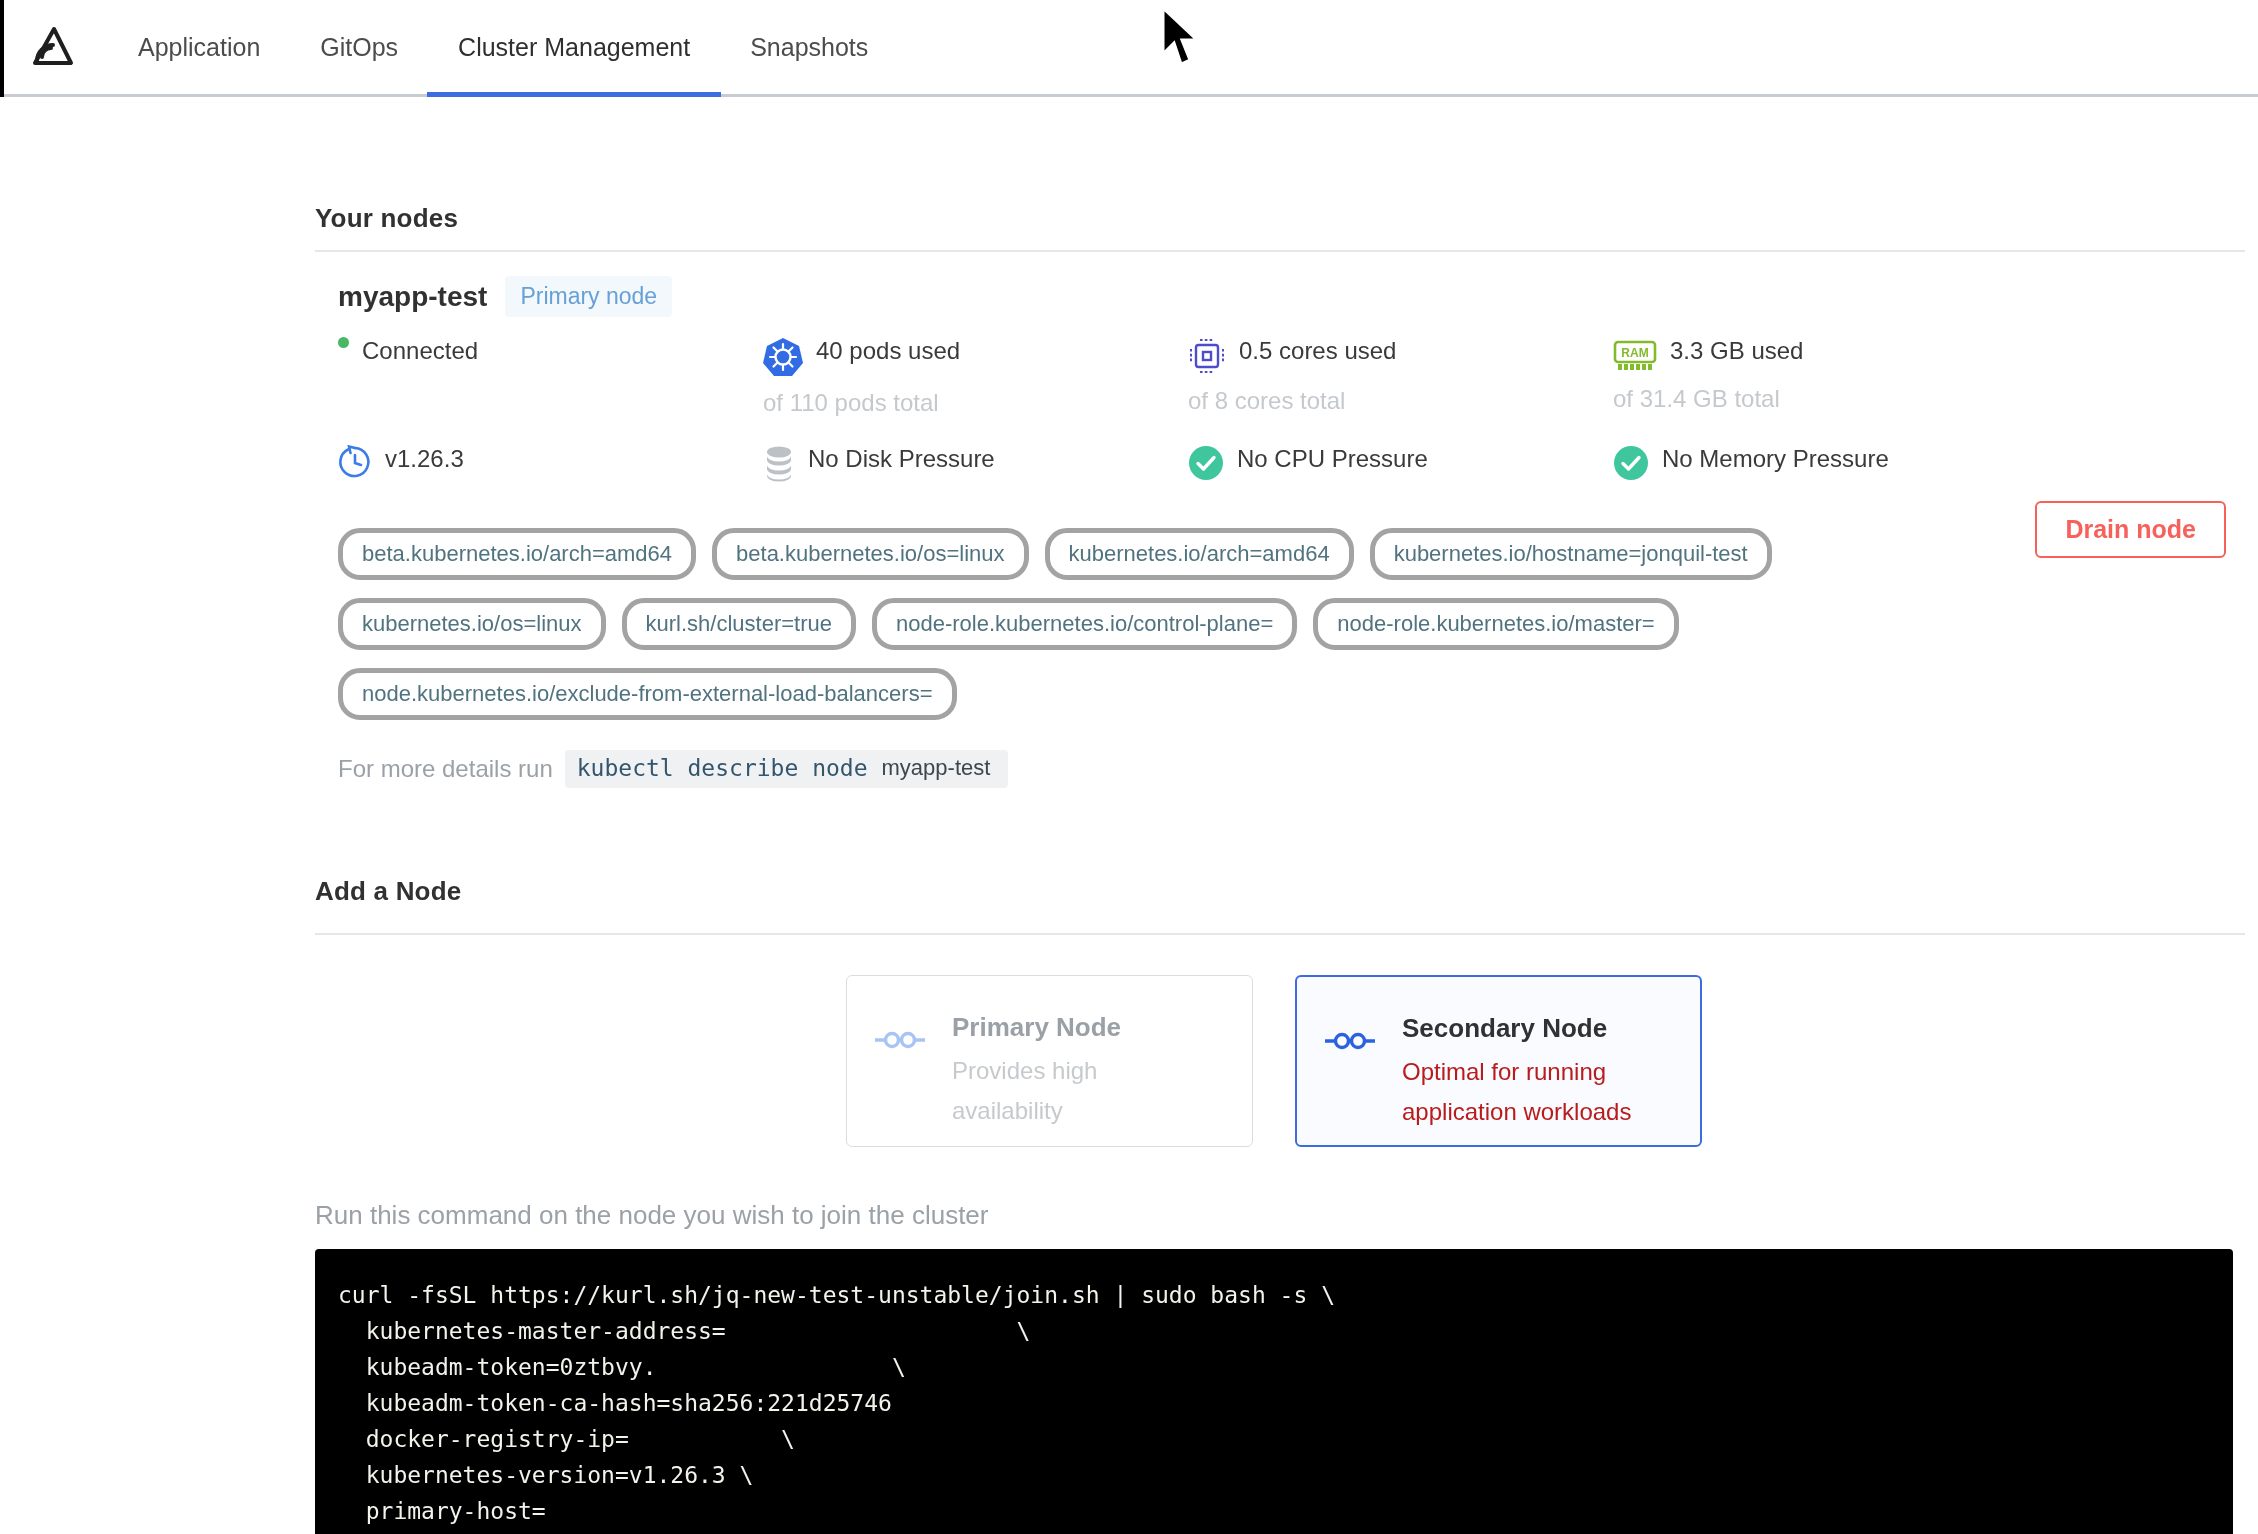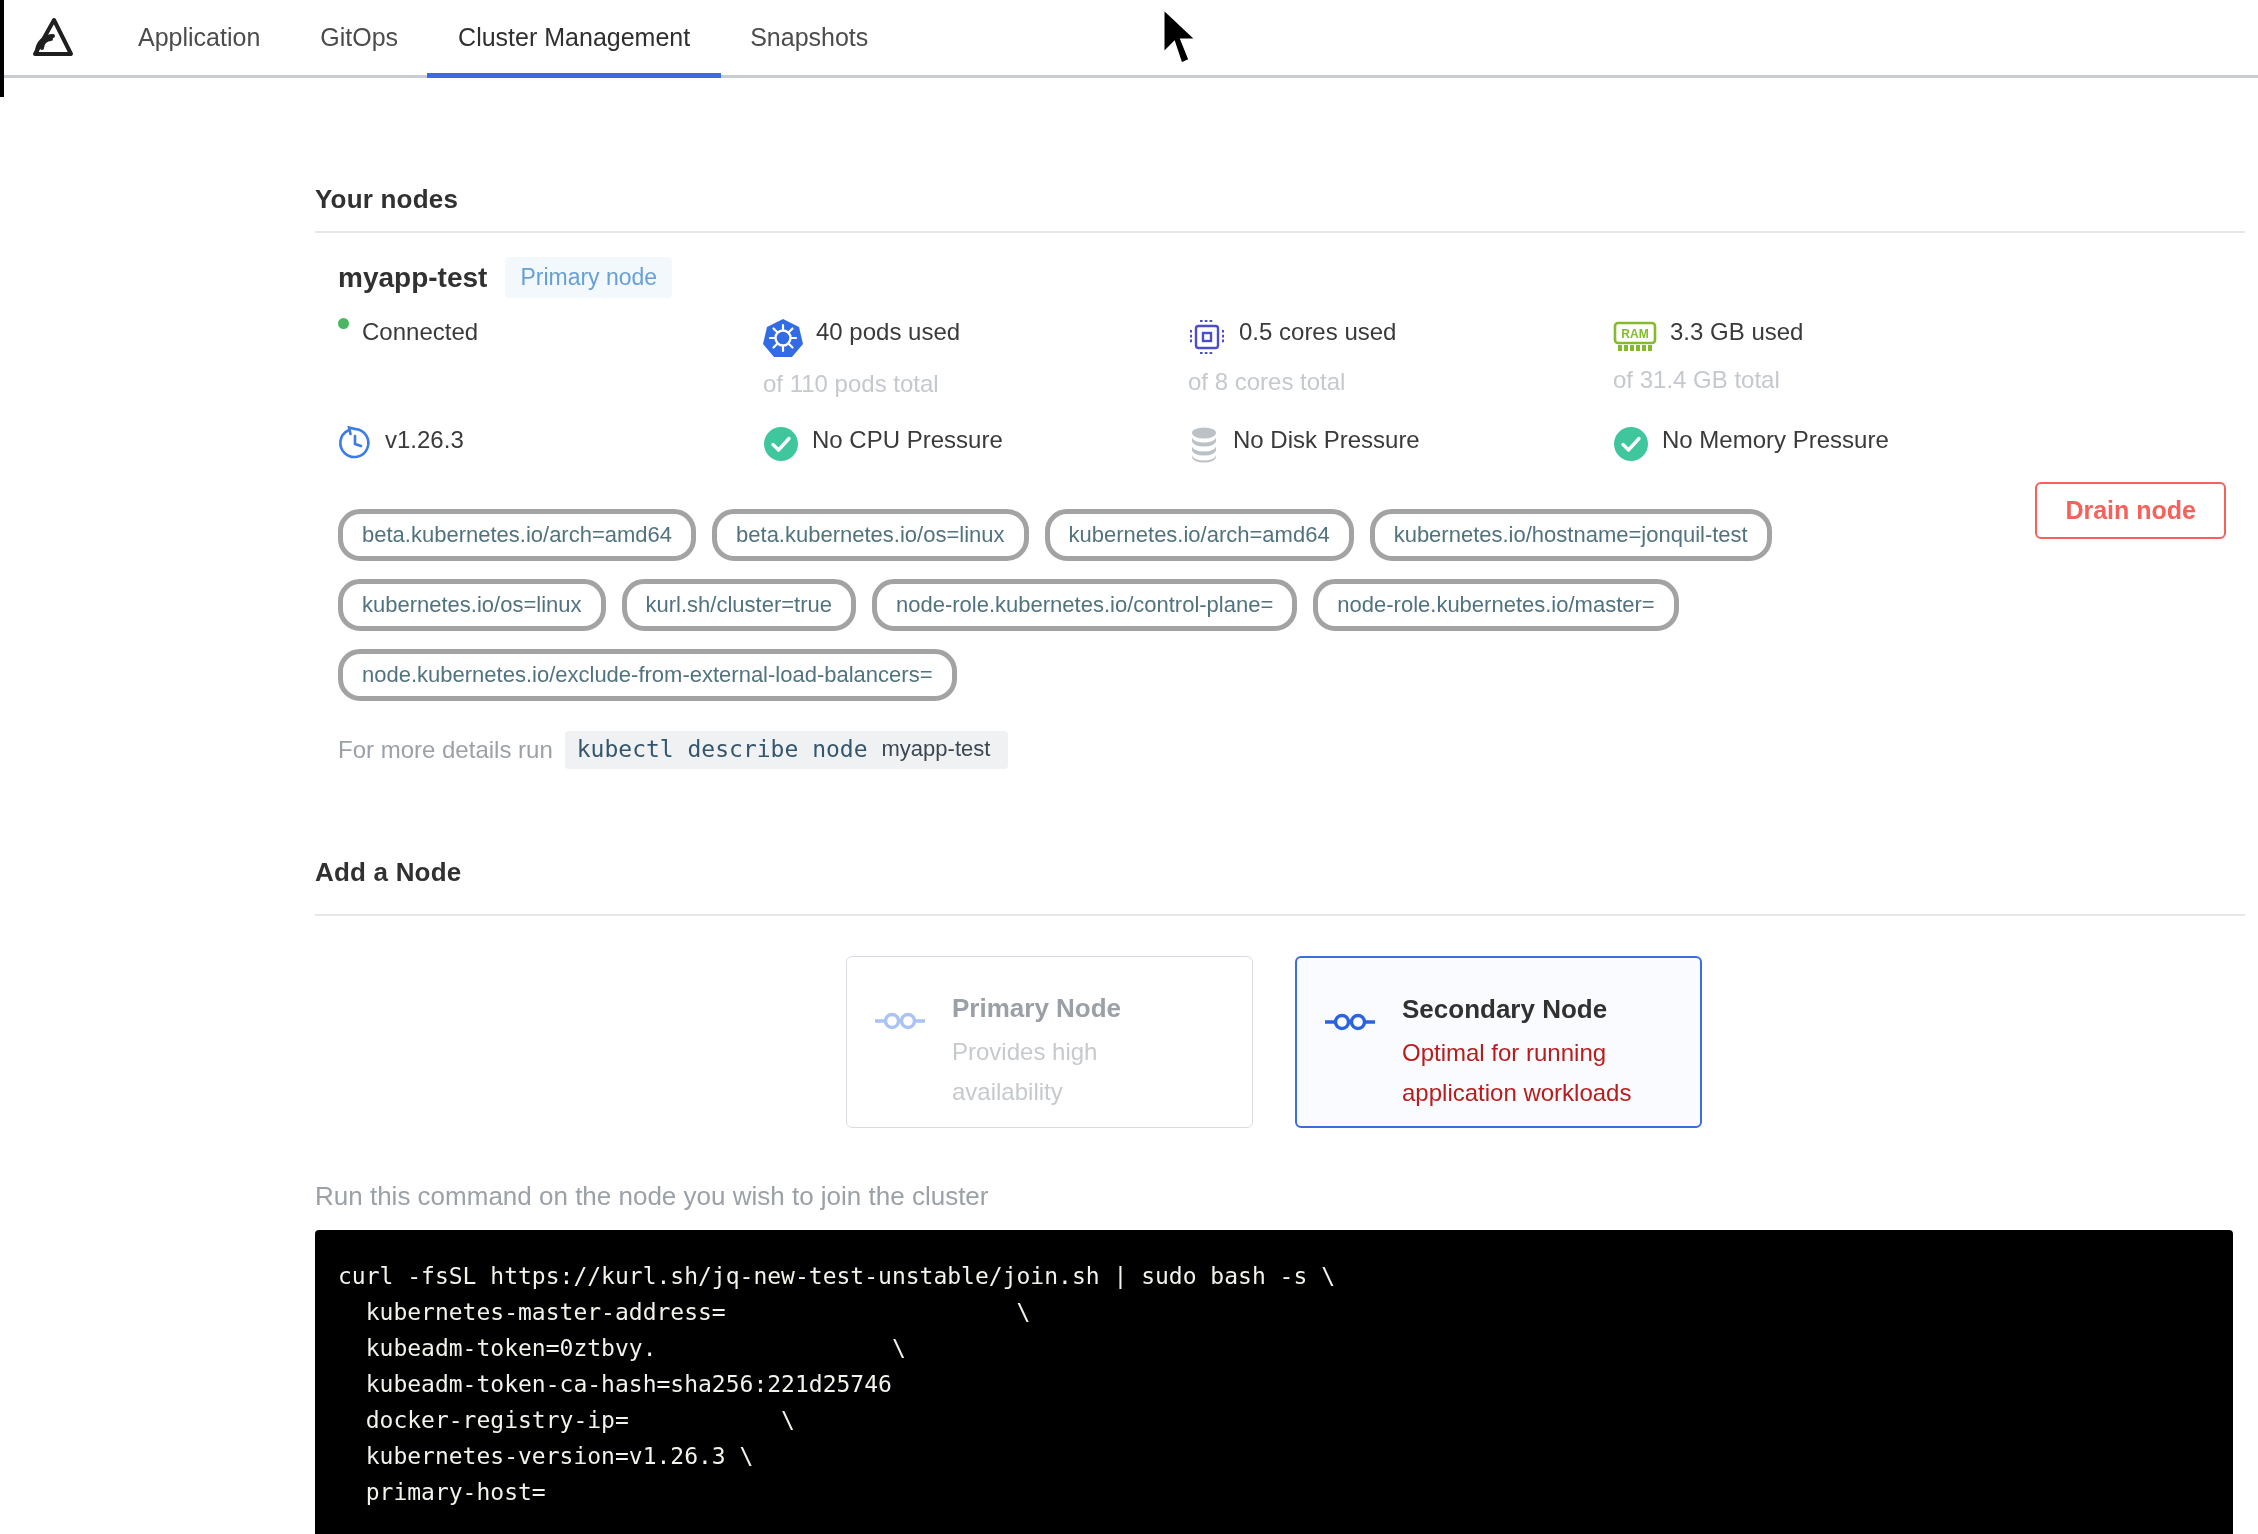--- a/index.html
+++ b/index.html
@@ -4,21 +4,21 @@
 <style>
   * { margin:0; padding:0; box-sizing:border-box; }
   html,body { width:2258px; height:1534px; background:#fff; overflow:hidden;
               font-family:"Liberation Sans", sans-serif; color:#3a3a3a; }
 
   
   .top-strip { position:absolute; left:0; top:0; width:2247px; height:4px; background:#000; }
   .left-strip { position:absolute; left:0; top:0; width:4px; height:97px; background:#000; }
 
   
-  .navbar { position:relative; height:78px; background:#fff;
+  .navbar { position:relative; height:97px; background:#fff;
             border-bottom:3px solid var(--nav-border,#c7ccd3);
             display:flex; align-items:stretch; }
   .logo-wrap { width:138px; display:flex; align-items:center; justify-content:flex-start; padding-left:25px; }
   .tabs { display:flex; gap:60px; align-items:stretch; }
   .tab { position:relative; display:flex; align-items:center; font-size:25px; font-weight:500;
          color:#4c4c4c; cursor:pointer; white-space:nowrap; }
   .tab.active { color:#2f2f2f; }
   .tab.active::after { content:""; position:absolute; left:-31px; right:-31px; bottom:-3px;
                        height:5px; background:var(--accent-blue,#3b6ce0); }
 
@@ -209,40 +209,40 @@
                 <polyline points="17,10 17,18 23,20" fill="none"></polyline>
               </svg>
             </span>
             <span>v1.26.3</span>
           </div>
         </div>
 
         <div>
           <div class="stat-main">
             <span class="icon-slot">
-              <svg width="36" height="36" viewBox="0 0 36 36">
-                <circle cx="18" cy="18" r="17" fill="#3fc69c"></circle>
-                <polyline points="10,18.5 15.5,24 26,12.5" fill="none" stroke="#fff" stroke-width="3.4" stroke-linecap="round" stroke-linejoin="round"></polyline>
-              </svg>
-            </span>
-            <span>No CPU Pressure</span>
-          </div>
-        </div>
-
-        <div>
-          <div class="stat-main">
-            <span class="icon-slot">
               <svg width="32" height="38" viewBox="0 0 32 38" fill="#bcc1c6">
                 <ellipse cx="16" cy="7" rx="12" ry="5.5"></ellipse>
                 <path d="M4 11 a12 5.5 0 0 0 24 0 v4 a12 5.5 0 0 1 -24 0 Z"></path>
                 <path d="M4 20 a12 5.5 0 0 0 24 0 v4 a12 5.5 0 0 1 -24 0 Z"></path>
                 <path d="M4 29 a12 5.5 0 0 0 24 0 v2 a12 5.5 0 0 1 -24 0 Z"></path>
               </svg>
             </span>
             <span>No Disk Pressure</span>
+          </div>
+        </div>
+
+        <div>
+          <div class="stat-main">
+            <span class="icon-slot">
+              <svg width="36" height="36" viewBox="0 0 36 36">
+                <circle cx="18" cy="18" r="17" fill="#3fc69c"></circle>
+                <polyline points="10,18.5 15.5,24 26,12.5" fill="none" stroke="#fff" stroke-width="3.4" stroke-linecap="round" stroke-linejoin="round"></polyline>
+              </svg>
+            </span>
+            <span>No CPU Pressure</span>
           </div>
         </div>
 
         <div>
           <div class="stat-main">
             <span class="icon-slot">
               <svg width="36" height="36" viewBox="0 0 36 36">
                 <circle cx="18" cy="18" r="17" fill="#3fc69c"></circle>
                 <polyline points="10,18.5 15.5,24 26,12.5" fill="none" stroke="#fff" stroke-width="3.4" stroke-linecap="round" stroke-linejoin="round"></polyline>
               </svg>

